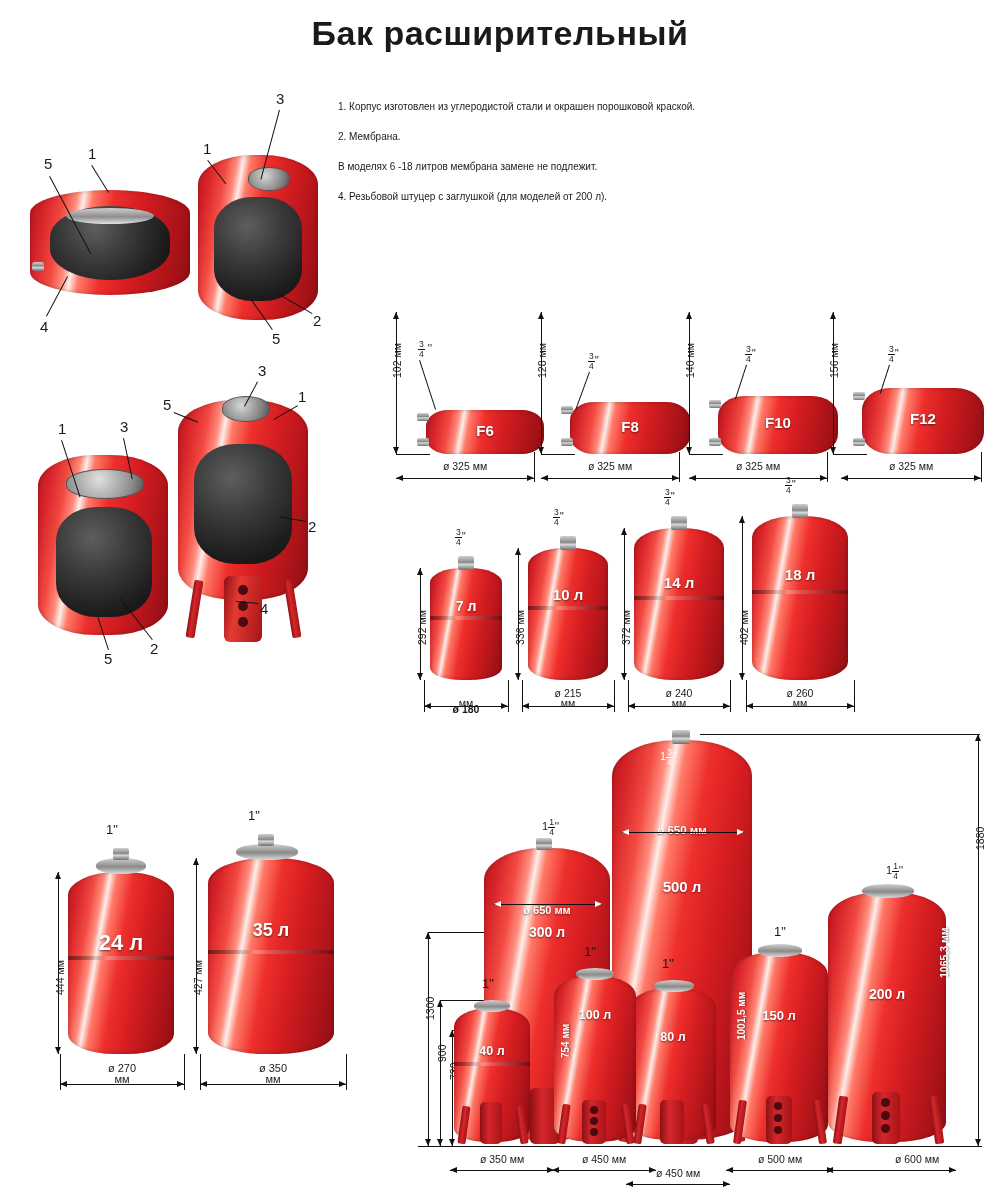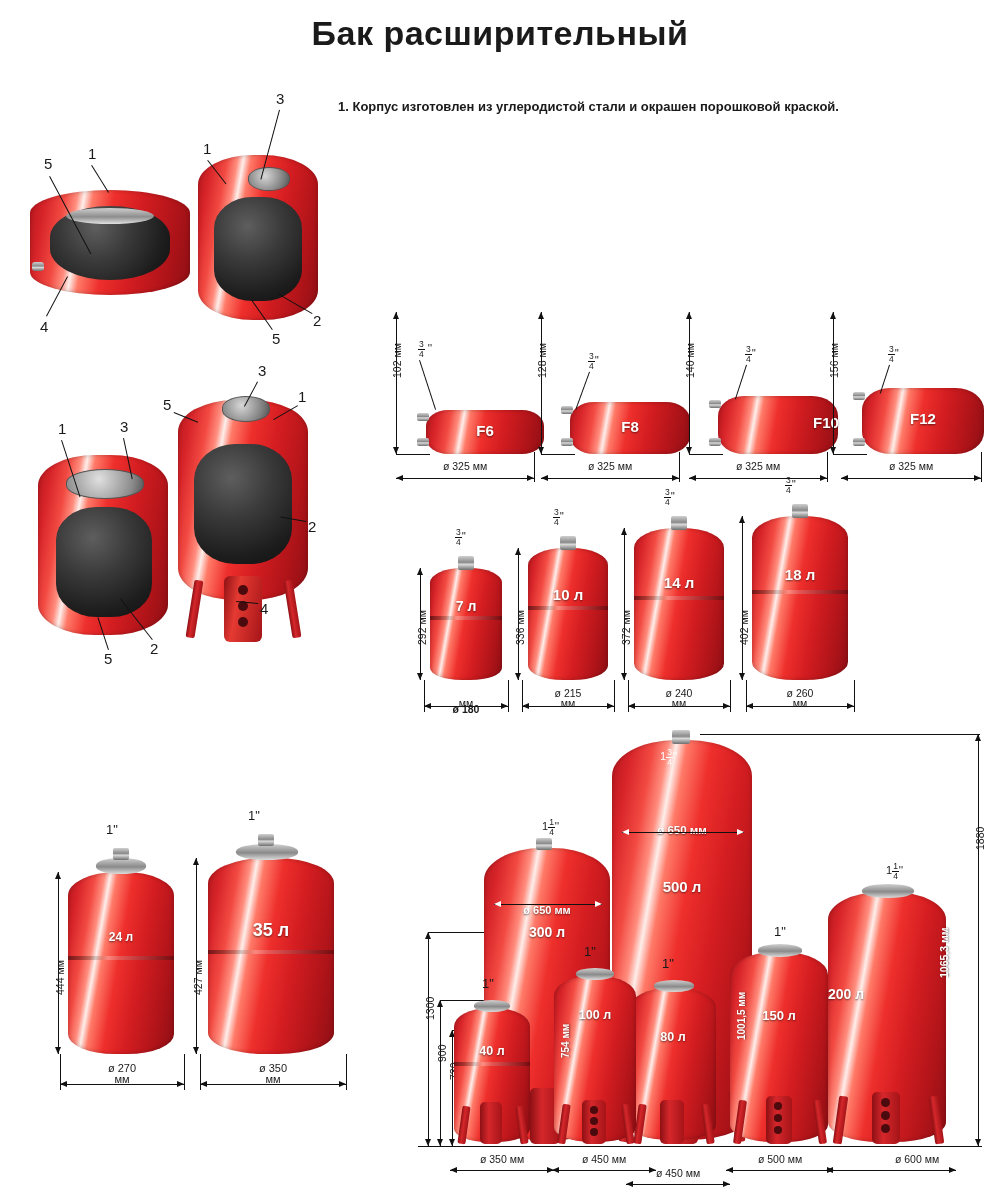--- a/index.html
+++ b/index.html
@@ -10,21 +10,21 @@
     color:#1a1a1a;
   }
   .abs{position:absolute;}
   
   #title{
     top:14px;left:0;width:1000px;text-align:center;
     font-size:34px;font-weight:bold;letter-spacing:.5px;
   }
   
   #legend{top:92px;left:338px;width:660px;}
-  #legend .line{font-size:13px;line-height:30px;white-space:nowrap;font-weight:bold;}
+  #legend .line{font-size:10px;line-height:30px;white-space:nowrap;}
   
   .tank{position:absolute;}
   .body{
     position:absolute;left:0;top:0;width:100%;height:100%;
     background:
       linear-gradient(100deg,
         #b3151b 0%, #d8252a 10%, #f24a42 20%, #ff8d7e 27%,
         #fdeeea 31%, #ff7a68 36%, #ee2f2c 48%, #d41d21 64%,
         #b01419 84%, #8e0f14 100%);
     border-radius:48% 48% 46% 46% / 16% 16% 14% 14%;
@@ -75,20 +75,23 @@
       radial-gradient(circle at 38% 28%, #5e5e5e 0%, #3a3a3a 38%, #1d1d1d 75%, #101010 100%);
     border-radius:50%/42%;}
 </style>
 </head>
 <body>
 
 <div class="abs" id="title">Бак расширительный</div>
 
 <div class="abs" id="legend">
   <div class="line">1. Корпус изготовлен из углеродистой стали и окрашен порошковой краской.</div>
+  <div class="line">2. Мембрана.</div>
+  <div class="line">В моделях 6 -18 литров мембрана замене не подлежит.</div>
+  <div class="line">4. Резьбовой штуцер с заглушкой (для моделей от 200 л).</div>
 </div>
 
 <div class="tank" style="left:30px;top:190px;width:160px;height:105px;">
   <div class="body round" style="width:160px;height:105px;"></div>
   <div class="cutaway" style="left:20px;top:16px;width:120px;height:74px;"></div>
   <div class="cap" style="left:36px;top:18px;width:88px;height:16px;background:linear-gradient(180deg,#cfcfcf,#8d8d8d 55%,#e2e2e2);border-radius:50%/50%;"></div>
   <div class="nipple" style="left:2px;top:72px;width:12px;height:9px;border-radius:3px;"></div>
 </div>
 <div class="callout" style="left:88px;top:145px;">1</div>
 <div class="cline" style="left:92px;top:165px;width:32px;transform:rotate(58deg);"></div>
@@ -193,21 +196,21 @@
   <div class="dim-h" style="left:541px;top:478px;width:138px;"></div>
   <div class="arrL" style="left:541px;top:474.5px;"></div>
   <div class="arrR" style="left:672px;top:474.5px;"></div>
   <div class="dimtxt" style="left:541px;top:461px;width:138px;">ø 325 мм</div>
   <div class="ext" style="left:679px;top:452px;width:1px;height:30px;"></div>
 </div>
 
 <div>
   <div class="tank" style="left:718px;top:396px;width:120px;height:58px;">
     <div class="body" style="width:120px;height:58px;border-radius:26px/20px;"></div>
-    <div class="label-in" style="left:0;top:18px;width:120px;text-align:center;font-size:15px;padding-left:48px;">F10</div>
+    <div class="label-in" style="left:0;top:18px;width:120px;text-align:center;font-size:15px;">F10</div>
   </div>
   <div class="nipple" style="left:709px;top:400px;width:12px;height:8px;"></div>
   <div class="nipple" style="left:709px;top:438px;width:12px;height:8px;"></div>
   <div class="thread" style="left:745px;top:345px;">
     <span class="fr"><i>3</i><b>4</b></span>''
   </div>
   <div class="cline" style="left:747px;top:365px;width:36px;transform:rotate(108deg);"></div>
   <div class="dim-v" style="left:689px;top:312px;height:142px;"></div>
   <div class="arrU" style="left:685.5px;top:312px;"></div>
   <div class="arrD" style="left:685.5px;top:447px;"></div>
@@ -324,21 +327,21 @@
   <div class="dimtxt" style="left:746px;top:688px;width:108px;">ø 260</div>
   <div class="dimtxt" style="left:746px;top:698px;width:108px;">мм</div>
   <div class="ext" style="left:746px;top:680px;width:1px;height:32px;"></div>
   <div class="ext" style="left:854px;top:680px;width:1px;height:32px;"></div>
 </div>
 
 <div>
   <div class="tank" style="left:68px;top:872px;width:106px;height:182px;">
     <div class="body vert" style="width:106px;height:182px;"></div>
     <div class="belt" style="top:84px;"></div>
-    <div class="label-in" style="left:0;top:58px;width:106px;text-align:center;font-size:12px;">24 л</div>
+    <div class="label-in" style="left:0;top:58px;width:106px;text-align:center;font-size:22px;">24 л</div>
   </div>
   <div class="cap" style="left:96px;top:858px;width:50px;height:16px;background:linear-gradient(180deg,#d0d0d0,#8a8a8a 55%,#dcdcdc);"></div>
   <div class="nipple" style="left:113px;top:848px;width:16px;height:12px;"></div>
   <div class="thread" style="left:106px;top:822px;font-size:13px;">1"</div>
   <div class="dim-v" style="left:58px;top:872px;height:182px;"></div>
   <div class="arrU" style="left:54.5px;top:872px;"></div>
   <div class="arrD" style="left:54.5px;top:1047px;"></div>
   <div class="dimtxt vert" style="left:55px;top:995px;">444 мм</div>
   <div class="dim-h" style="left:60px;top:1084px;width:124px;"></div>
   <div class="arrL" style="left:60px;top:1080.5px;"></div>
@@ -424,21 +427,21 @@
   <div class="arrL" style="left:494px;top:900.5px;border-right-color:#fff;"></div>
   <div class="arrR" style="left:595px;top:900.5px;border-left-color:#fff;"></div>
   <div class="leg" style="left:492px;top:1092px;width:9px;height:50px;transform:rotate(8deg);"></div>
   <div class="leg" style="left:594px;top:1092px;width:9px;height:50px;transform:rotate(-8deg);"></div>
   <div class="leg" style="left:530px;top:1088px;width:30px;height:56px;border-radius:5px;"></div>
 </div>
 
 <div>
   <div class="tank" style="left:828px;top:892px;width:118px;height:250px;">
     <div class="body vert" style="width:118px;height:250px;border-radius:46% 46% 44% 44%/11% 11% 8% 8%;"></div>
-    <div class="label-in" style="left:0;top:94px;width:118px;font-size:14px;">200 л</div>
+    <div class="label-in" style="left:0;top:94px;width:118px;text-align:center;font-size:14px;">200 л</div>
   </div>
   <div class="cap" style="left:862px;top:884px;width:52px;height:14px;background:linear-gradient(180deg,#d0d0d0,#8a8a8a 55%,#dcdcdc);"></div>
   <div class="thread" style="left:886px;top:862px;">1<span class="fr"><i>1</i><b>4</b></span>''</div>
   <div class="label-in" style="left:938px;top:978px;font-size:10.5px;transform-origin:0 0;transform:rotate(-90deg);">1065,3 мм</div>
   <div class="leg" style="left:836px;top:1096px;width:9px;height:48px;transform:rotate(8deg);"></div>
   <div class="leg" style="left:932px;top:1096px;width:9px;height:48px;transform:rotate(-8deg);"></div>
   <div class="leg" style="left:872px;top:1092px;width:28px;height:52px;border-radius:5px;"></div>
   <div class="abs" style="left:881px;top:1098px;width:9px;height:40px;">
     <div class="abs" style="left:0;top:0;width:9px;height:9px;border-radius:50%;background:#4b0a0d;"></div>
     <div class="abs" style="left:0;top:13px;width:9px;height:9px;border-radius:50%;background:#4b0a0d;"></div>

